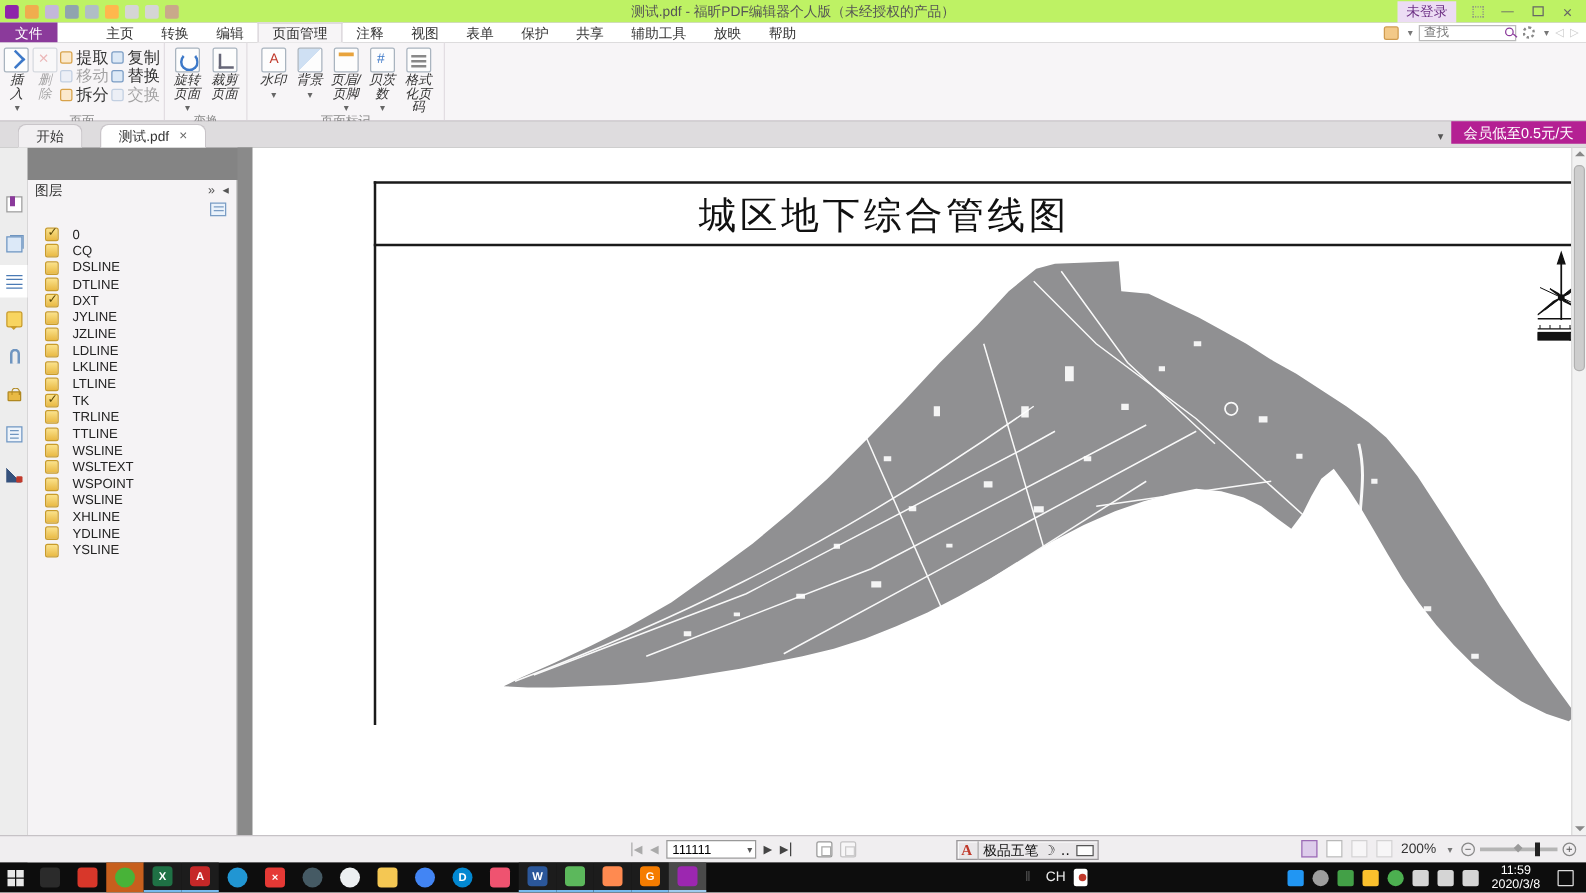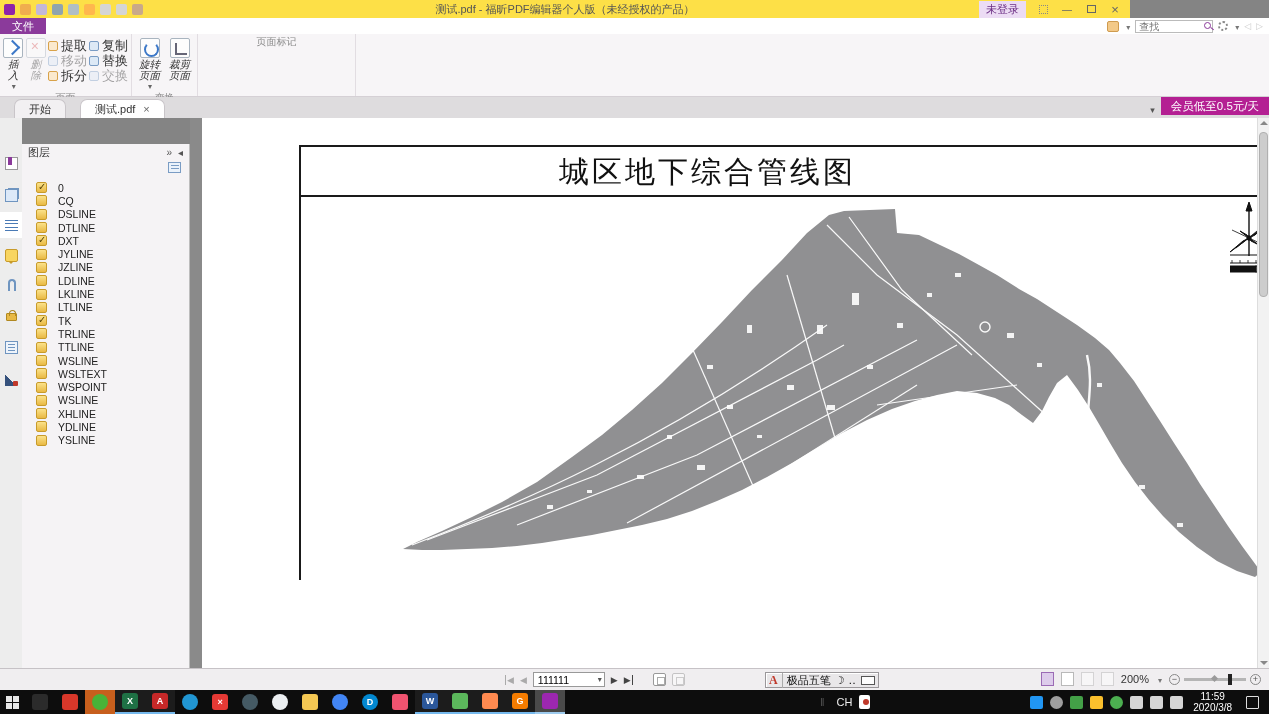--- a/index.html
+++ b/index.html
@@ -1,21 +1,21 @@
 <!DOCTYPE html>
 <html><head>
 <meta charset="utf-8">
 <style>
   * { margin:0; padding:0; box-sizing:border-box; }
   html,body { width:1269px; height:714px; overflow:hidden; }
   body { font-family:"Liberation Sans","DejaVu Sans",sans-serif; font-size:11px; color:#333; background:#848484; position:relative; }
   .abs { position:absolute; }
 
   
-  .titlebar { left:0; top:0; width:1130px; height:18px; background:#fde047; display:flex; align-items:center; }
+  .titlebar { left:0; top:0; width:1269px; height:18px; background:#bef264; display:flex; align-items:center; }
   .qat { display:flex; align-items:center; gap:5px; padding-left:4px; }
   .q-icon { width:11px; height:11px; border-radius:2px; display:inline-block; }
   .win-title { position:absolute; left:50%; transform:translateX(-50%); color:#555; font-size:11px; white-space:nowrap; }
   .tb-right { margin-left:auto; display:flex; align-items:center; gap:10px; padding-right:8px; }
   .login-chip { background:#ecdcf4; color:#6c2f84; padding:1px 7px; font-size:11px; }
   .winbtn { width:14px; height:12px; display:inline-flex; align-items:center; justify-content:center; color:#666; font-size:10px; cursor:default; }
   .ic-min:after { content:"—"; }
   .ic-max { width:9px; height:8px; border:1px solid #666; }
   .ic-close:after { content:"×"; font-size:13px; }
   .ic-switch { width:9px; height:9px; border:1px dotted #888; }
@@ -208,20 +208,35 @@
       <span class="winbtn ic-min"></span>
       <span class="winbtn">
           <span class="ic-max"></span>
         </span>
       <span class="winbtn ic-close"></span>
     </div>
   </div>
 
   <div class="abs menubar">
     <div class="file-btn">文件</div>
+    <div class="menu-items">
+
+    <span class="menu-item">主页</span>
+        <span class="menu-item">转换</span>
+        <span class="menu-item">编辑</span>
+        <span class="menu-item active">页面管理</span>
+        <span class="menu-item">注释</span>
+        <span class="menu-item">视图</span>
+        <span class="menu-item">表单</span>
+        <span class="menu-item">保护</span>
+        <span class="menu-item">共享</span>
+        <span class="menu-item">辅助工具</span>
+        <span class="menu-item">放映</span>
+        <span class="menu-item">帮助</span>
+      </div>
     <div class="menu-right">
       <span class="finder-ic"></span>
         <span class="caret"></span>
       <span class="search-box">
         <input placeholder="查找" style="">
         <span class="mag"></span>
       </span>
       <span class="gear-ic"></span>
         <span class="caret"></span>
       <span class="chev">◁</span>
@@ -283,20 +298,45 @@
         <div class="rbig">
             <span class="bicon ico-crop"></span>
             <span class="blabel">裁剪
 页面</span>
           </div>
       </div>
       <div class="rgroup-label">变换</div>
     </div>
 
     <div class="rgroup" style="width:158px">
+      <div class="rgroup-body" style="gap:2px;justify-content:center">
+        <div class="rbig dd">
+            <span class="bicon ico-wm"></span>
+            <span class="blabel">水印</span>
+          </div>
+        <div class="rbig dd">
+            <span class="bicon ico-bg"></span>
+            <span class="blabel">背景</span>
+          </div>
+        <div class="rbig dd">
+            <span class="bicon ico-hf"></span>
+            <span class="blabel">页眉/
+页脚</span>
+          </div>
+        <div class="rbig dd">
+            <span class="bicon ico-bates"></span>
+            <span class="blabel">贝茨
+数</span>
+          </div>
+        <div class="rbig">
+            <span class="bicon ico-fmt"></span>
+            <span class="blabel">格式
+化页码</span>
+          </div>
+      </div>
       <div class="rgroup-label">页面标记</div>
     </div>
 
   </div>
 
   <div class="abs tabstrip">
     <div class="doctab">
         <span>开始</span>
       </div>
     <div class="doctab active">

